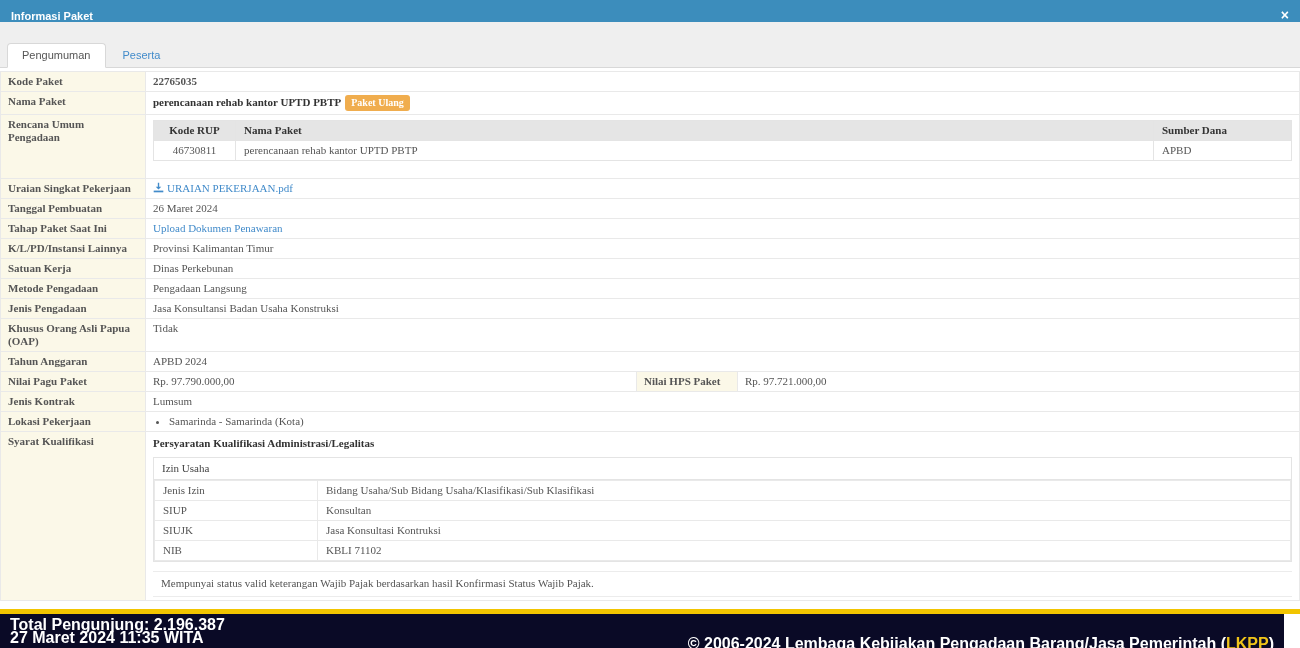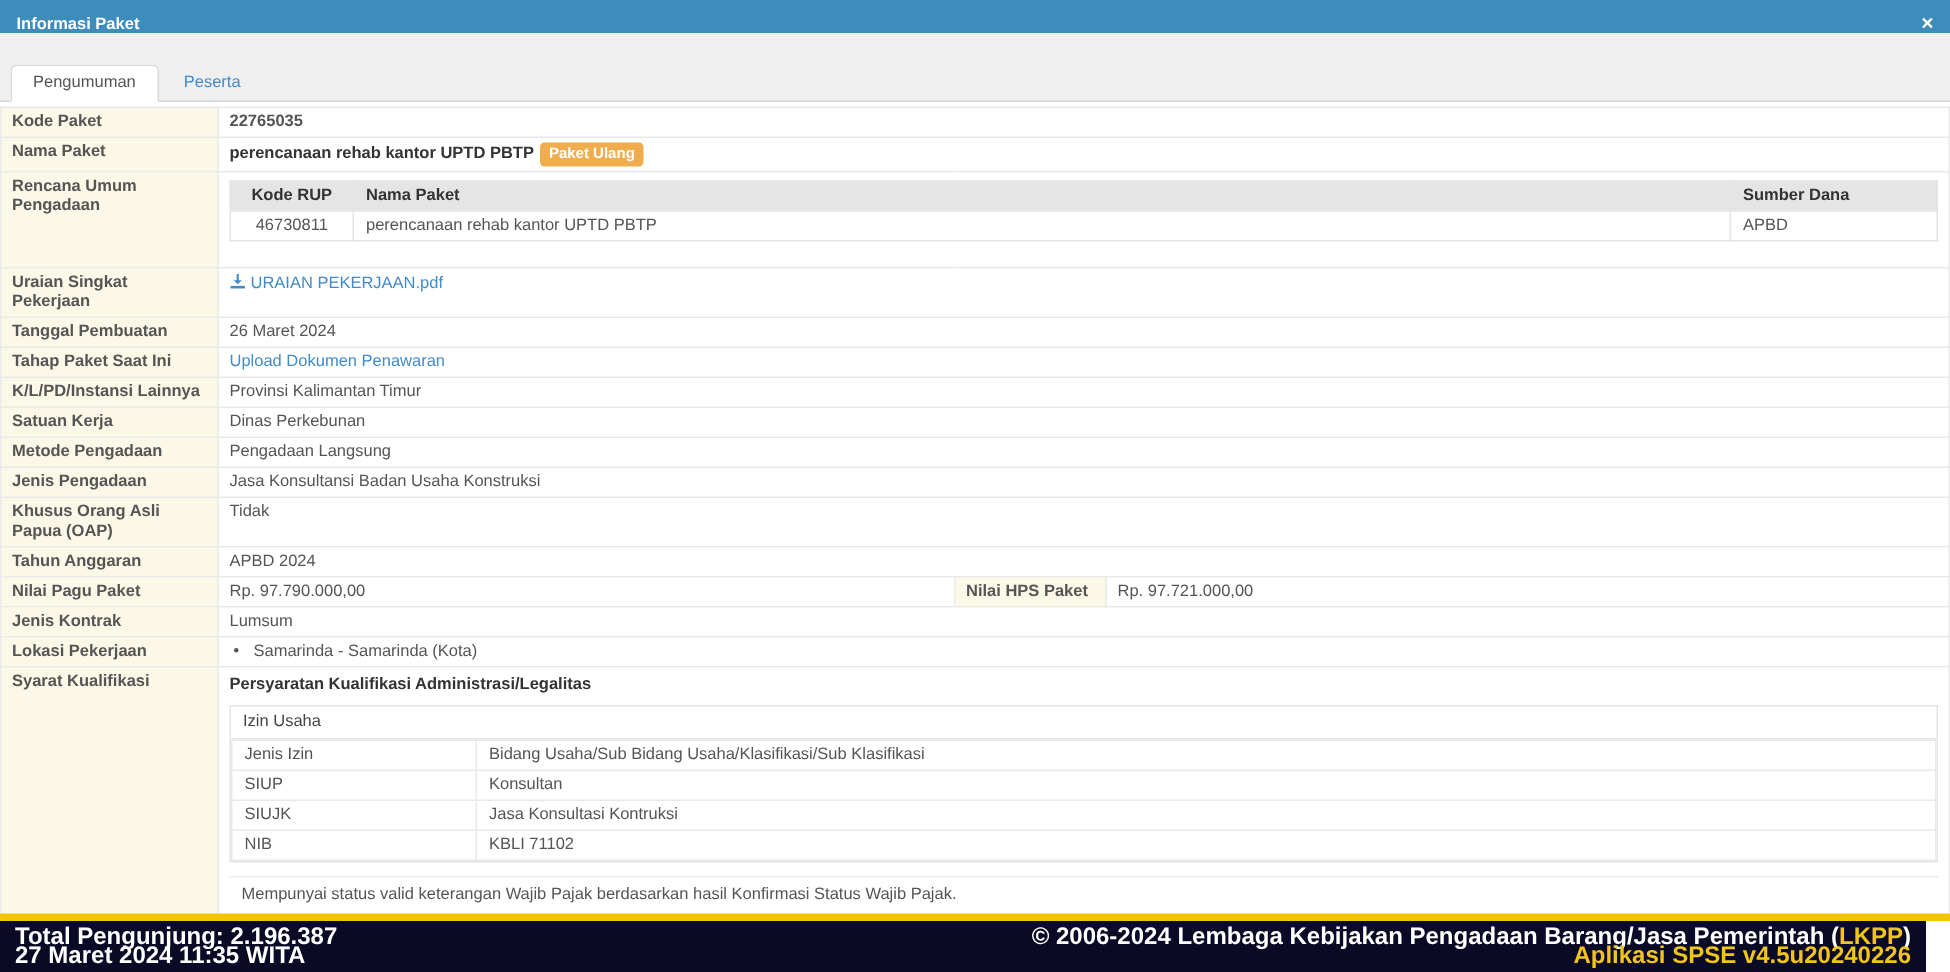--- a/index.html
+++ b/index.html
@@ -27,21 +27,21 @@
     border:1px solid transparent; border-bottom:none; margin-right:2px;
   }
   .tab.active {
     background:#fff; border:1px solid #d8d8d8; border-bottom:1px solid #fff;
     border-radius:4px 4px 0 0; color:#555;
   }
   .tab.inactive { color:#428bca; }
   
   .content {
     position:absolute; top:68px; left:0; right:0; bottom:39px;
-    background:#fff; overflow:hidden;
+    background:#fff; overflow:hidden;font-family:Liberation Serif, serif;
   }
   table.info { width:100%; border-collapse:collapse; table-layout:fixed; margin-top:3px; }
   table.info td {
     border:1px solid #e9e9e9; padding:3px 7px; vertical-align:top;
     font-size:11px; line-height:13px; color:#555;
   }
   td.lbl { background:#fbf8e8; font-weight:bold; color:#333; }
   .bold { font-weight:bold; color:#333; }
   a.lnk { color:#428bca; text-decoration:none; cursor:pointer; }
   .badge-warn {
@@ -72,21 +72,21 @@
   
   .yellow-bar {
     position:absolute; bottom:34px; left:0; right:0; height:5px; background:#f2c500;
   }
   .footer {
     position:absolute; bottom:0; left:0; right:16px; height:34px;
     background:#0a0a26; color:#fff; font-size:16px; font-weight:bold;
     display:flex; justify-content:space-between; padding:4px 10px 0;
   }
   .footer .line { line-height:13px; }
-  .f-right { text-align:right; }
+  .f-right { text-align:right;margin-top:19px; }
   .yellow-text { color:#f0c419; }
   .dl-icon { vertical-align:-1px; margin-right:3px; }
 </style>
 </head>
 <body>
 
 <div class="modal-header">
   <span>Informasi Paket</span>
   <span class="close-x">×</span>
 </div>

